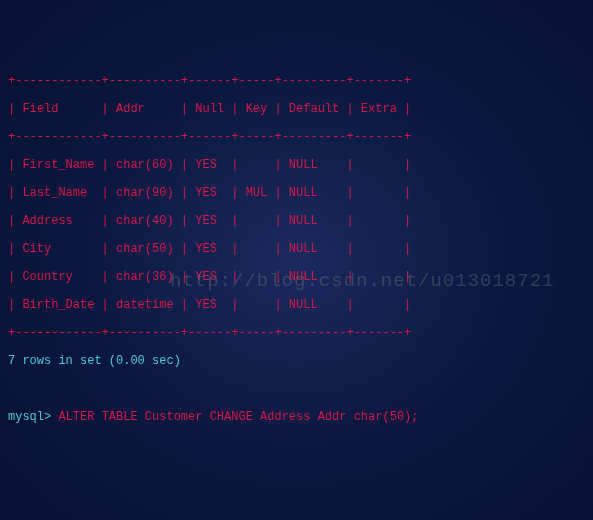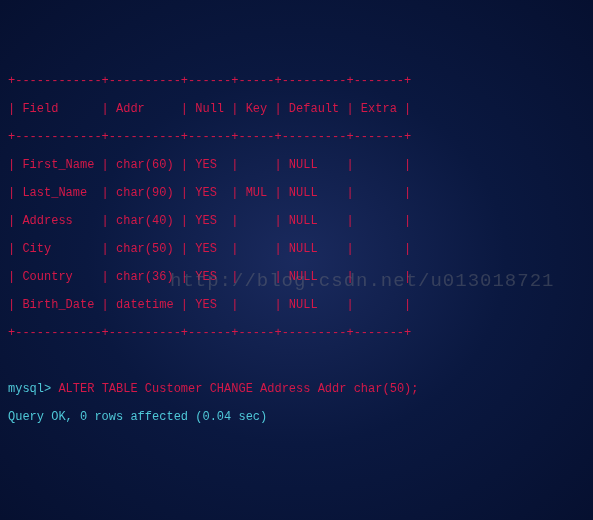--- a/index.html
+++ b/index.html
@@ -44,23 +44,23 @@
 <div class="line">+------------+----------+------+-----+---------+-------+</div>
 <div class="line">| Field      | Addr     | Null | Key | Default | Extra |</div>
 <div class="line">+------------+----------+------+-----+---------+-------+</div>
 <div class="line">| First_Name | char(60) | YES  |     | NULL    |       |</div>
 <div class="line">| Last_Name  | char(90) | YES  | MUL | NULL    |       |</div>
 <div class="line">| Address    | char(40) | YES  |     | NULL    |       |</div>
 <div class="line">| City       | char(50) | YES  |     | NULL    |       |</div>
 <div class="line">| Country    | char(36) | YES  |     | NULL    |       |</div>
 <div class="line">| Birth_Date | datetime | YES  |     | NULL    |       |</div>
 <div class="line">+------------+----------+------+-----+---------+-------+</div>
+<div class="line cyan">7 rows in set (0.00 sec)</div>
 <div class="line">&nbsp;</div>
 <div class="line"><span class="cyan">mysql&gt; </span><span>ALTER TABLE Customer CHANGE Address Addr char(50);</span></div>
-<div class="line cyan">Query OK, 0 rows affected (0.04 sec)</div>
 
 
 
 
 
 
 
 
 
 

